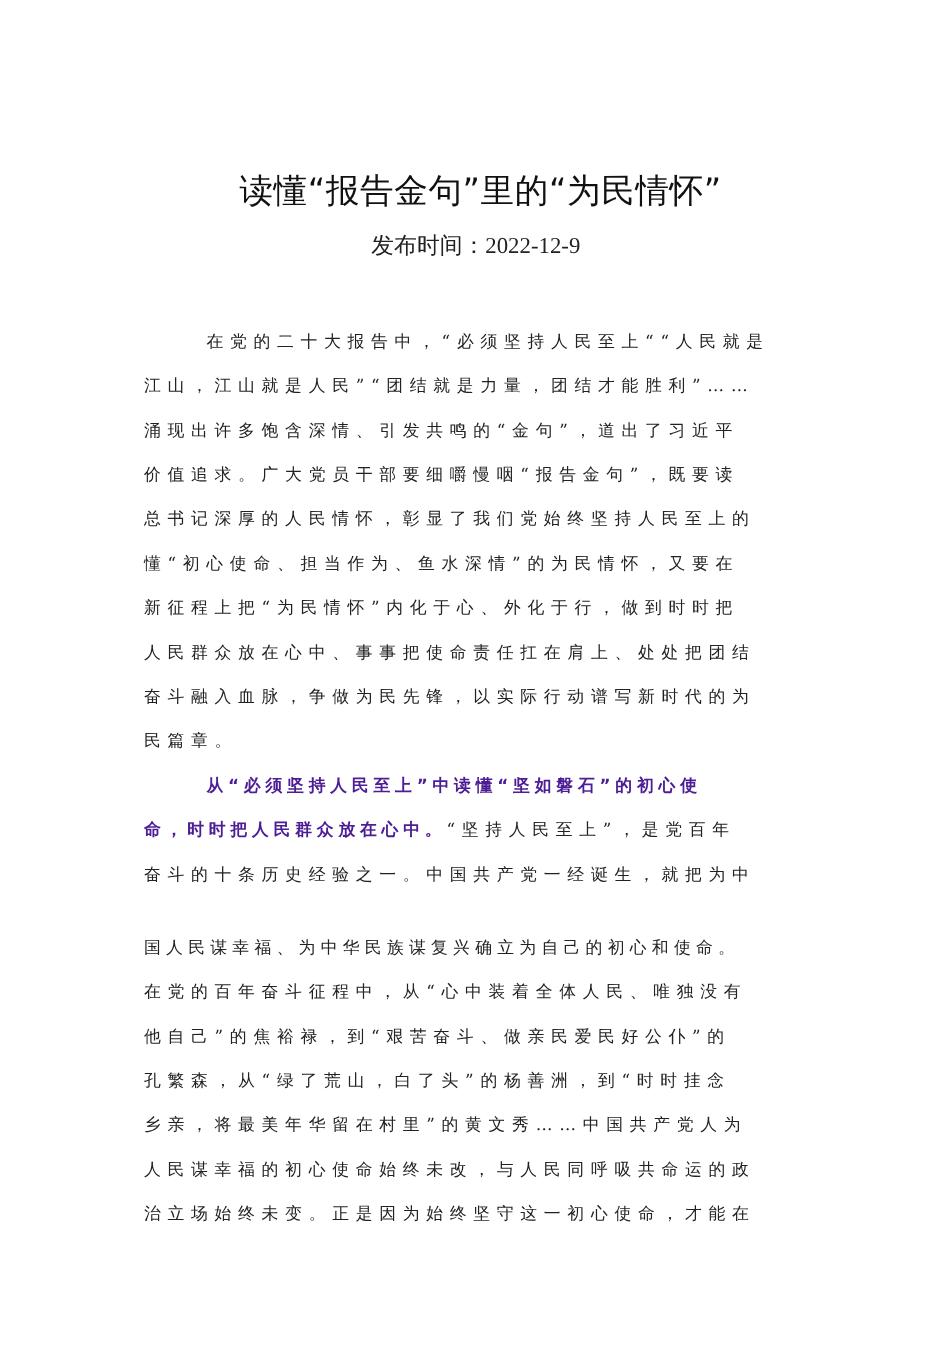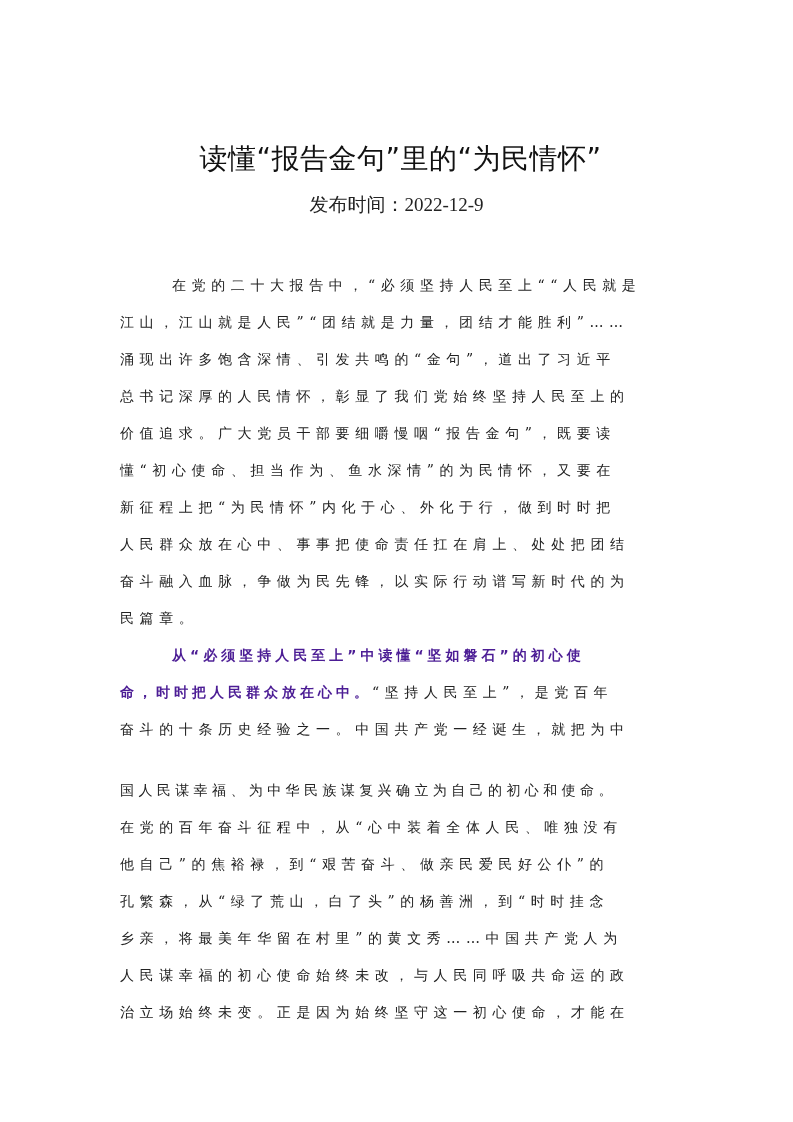--- a/index.html
+++ b/index.html
@@ -29,22 +29,22 @@
 
 <div>
   <h1 class="title" style="margin:4px;font-weight:normal;">读懂“报告金句”里的“为民情怀”</h1>
   <div class="date">发布时间：2022-12-9</div>
 
   <div class="body">
     <div>
       <div class="line indent">在党的二十大报告中，“必须坚持人民至上““人民就是</div>
       <div class="line">江山，江山就是人民”“团结就是力量，团结才能胜利”……</div>
       <div class="line">涌现出许多饱含深情、引发共鸣的“金句”，道出了习近平</div>
+      <div class="line">价值追求。广大党员干部要细嚼慢咽“报告金句”，既要读</div>
       <div class="line">总书记深厚的人民情怀，彰显了我们党始终坚持人民至上的</div>
-      <div class="line">价值追求。广大党员干部要细嚼慢咽“报告金句”，既要读</div>
       <div class="line">懂“初心使命、担当作为、鱼水深情”的为民情怀，又要在</div>
       <div class="line">新征程上把“为民情怀”内化于心、外化于行，做到时时把</div>
       <div class="line">人民群众放在心中、事事把使命责任扛在肩上、处处把团结</div>
       <div class="line">奋斗融入血脉，争做为民先锋，以实际行动谱写新时代的为</div>
       <div class="line">民篇章。</div>
     </div>
 
     <div>
       <div class="line indent bold">从“必须坚持人民至上”中读懂“坚如磐石”的初心使</div>
       <div class="line">

